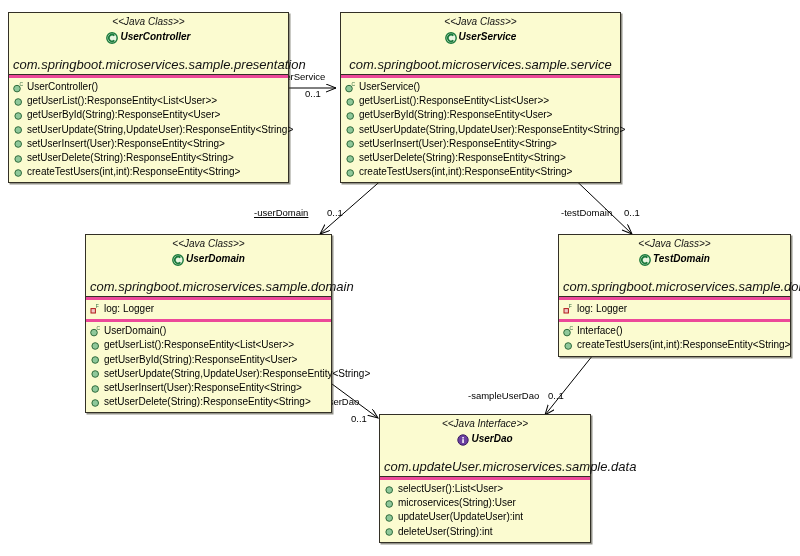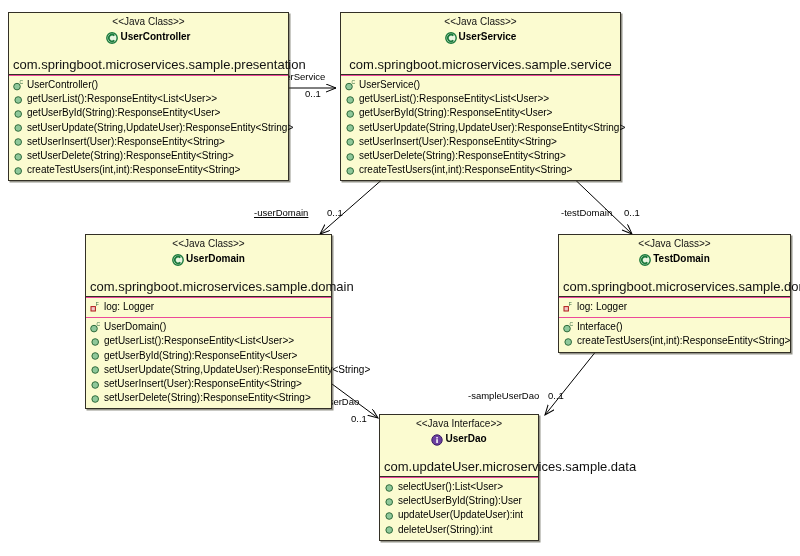--- a/index.html
+++ b/index.html
@@ -33,20 +33,21 @@
     position: absolute;
     background: #fbfbd0;
     border: 1px solid #333026;
     box-sizing: border-box;
     box-shadow: 1.5px 1.5px 0 rgba(60,58,40,0.55);
   }
   .uml-header {
     padding: 3px 4px 4px 4px;
     text-align: center;
     border-bottom: 1px solid #333026;
+    font-style: italic;
   }
   .stereotype {
     font-size: 10px;
     color: #111;
     line-height: 12px;
     white-space: nowrap;
   }
   .classname-row {
     display: flex;
     align-items: center;
@@ -62,21 +63,21 @@
     white-space: nowrap;
   }
   .pkg {
     font-size: 13px;
     color: #111;
     line-height: 11px;
     margin-top: 15px;
     white-space: nowrap;
   }
   .uml-compartment {
-    border-top: 1px solid #ec4899;
+    border-top: 3px solid #ec4899;
     padding: 2px 0 3px 0;
   }
   .member {
     display: flex;
     align-items: center;
     gap: 3px;
     font-size: 10px;
     line-height: 14.2px;
     color: #000;
     padding: 0 3px 0 4px;
@@ -416,21 +417,21 @@
         <span class="icon icon-method">
           <svg width="11" height="11" viewBox="0 0 11 11">
             <circle cx="5.2" cy="6" r="3.3" fill="#8fc89a" stroke="#2f6b3c" stroke-width="1"></circle>
           </svg>
         </span>
         <span>createTestUsers(int,int):ResponseEntity&lt;String&gt;</span>
       </div>
     </div>
   </div>
 
-  <div class="uml-box" style="left:379px; top:414px; width:160px;">
+  <div class="uml-box" style="left:379px; top:414px; width:212px;">
     <div class="uml-header">
       <div class="stereotype">&lt;&lt;Java Interface&gt;&gt;</div>
       <div class="classname-row">
         <span class="icon icon-iface">
           <svg width="12" height="12" viewBox="0 0 12 12">
             <circle cx="6" cy="6" r="5.2" fill="#6b3fa0" stroke="#3c1f63" stroke-width="1"></circle>
             <rect x="5.3" y="3" width="1.5" height="1.5" fill="#ffffff"></rect>
             <rect x="5.3" y="5.2" width="1.5" height="3.8" fill="#ffffff"></rect>
           </svg>
         </span>
@@ -446,21 +447,21 @@
           </svg>
         </span>
         <span>selectUser():List&lt;User&gt;</span>
       </div>
       <div class="member">
         <span class="icon icon-method">
           <svg width="11" height="11" viewBox="0 0 11 11">
             <circle cx="5.2" cy="6" r="3.3" fill="#8fc89a" stroke="#2f6b3c" stroke-width="1"></circle>
           </svg>
         </span>
-        <span>selectUserById(String):User</span>
+        <span>microservices(String):User</span>
       </div>
       <div class="member">
         <span class="icon icon-method">
           <svg width="11" height="11" viewBox="0 0 11 11">
             <circle cx="5.2" cy="6" r="3.3" fill="#8fc89a" stroke="#2f6b3c" stroke-width="1"></circle>
           </svg>
         </span>
         <span>updateUser(UpdateUser):int</span>
       </div>
       <div class="member">

